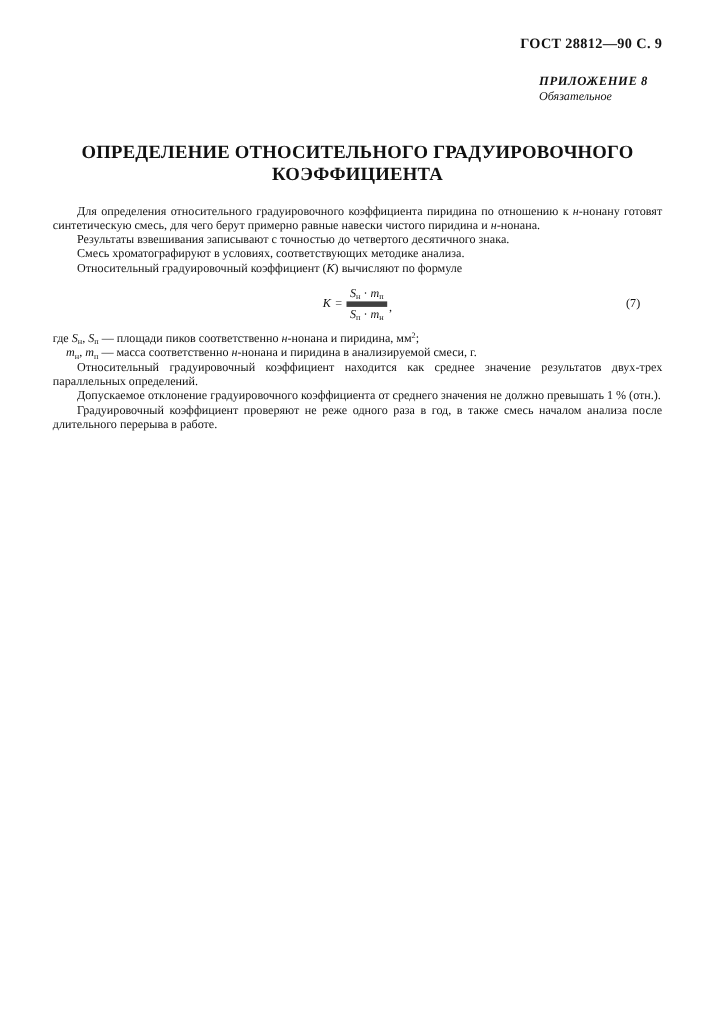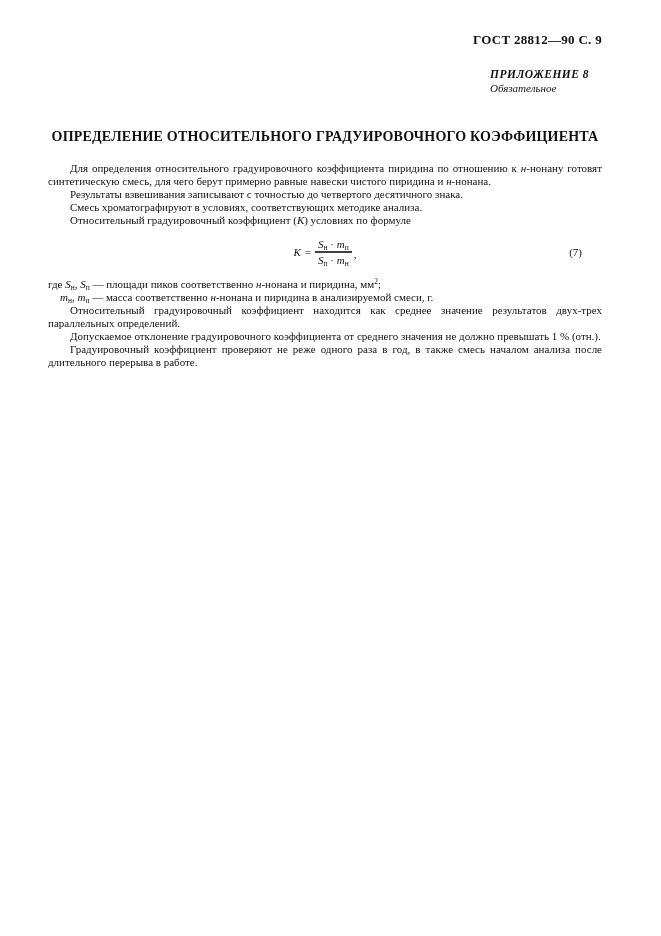--- a/index.html
+++ b/index.html
@@ -38,21 +38,21 @@
   }
   .appendix-sub {
     font-style:italic;
     font-size:11px;
     margin-top:1px;
   }
   .doc-title {
     margin:34px 0 17px 0;
     text-align:center;
     font-weight:bold;
-    font-size:14px;
+    font-size:17px;
     letter-spacing:0.2px;
   }
   p.para {
     margin:0;
     font-size:11px;
     line-height:13px;
     text-align:justify;
   }
   p.indent { text-indent:22px; }
   p.small-indent { text-indent:12px; }
@@ -72,21 +72,21 @@
     display:flex;
     align-items:center;
   }
   .formula .eq { margin:0 4px; }
   .frac {
     display:inline-block;
     text-align:center;
     vertical-align:middle;
   }
   .frac .num { display:block; padding:0 3px 1px 3px; }
-  .frac .den { display:block; border-top:2px solid #404040; padding:1px 3px 0 3px; }
+  .frac .den { display:block; border-top:5px solid #404040; padding:1px 3px 0 3px; }
   .formula .comma { margin-left:2px; align-self:flex-end; padding-bottom:6px; }
   .eq-number {
     position:absolute;
     right:20px;
     top:50%;
     transform:translateY(-50%);
   }
 </style>
 </head>
 <body>
@@ -102,21 +102,21 @@
     </div>
 
     <div class="doc-title">ОПРЕДЕЛЕНИЕ ОТНОСИТЕЛЬНОГО ГРАДУИРОВОЧНОГО КОЭФФИЦИЕНТА</div>
 
     <p class="para indent"><span>Для определения относительного градуировочного коэффициента пиридина по отношению к </span><span class="var">н</span><span>-нонану готовят синтетическую смесь, для чего берут примерно равные навески чистого пиридина и </span><span class="var">н</span><span>-нонана.</span></p>
 
     <p class="para indent">Результаты взвешивания записывают с точностью до четвертого десятичного знака.</p>
 
     <p class="para indent">Смесь хроматографируют в условиях, соответствующих методике анализа.</p>
 
-    <p class="para indent"><span>Относительный градуировочный коэффициент (</span><span class="var">К</span><span>) условиях по формуле</span></p>
+    <p class="para indent"><span>Относительный градуировочный коэффициент (</span><span class="var">К</span><span>) вычисляют по формуле</span></p>
 
     <div class="formula-row">
       <div class="formula">
         <span class="var">K</span>
         <span class="eq">=</span>
         <span class="frac">
           <span class="num"><span class="var">S</span><sub>н</sub> <span>·</span> <span class="var">m</span><sub>п</sub></span>
           <span class="den"><span class="var">S</span><sub>п</sub> <span>·</span> <span class="var">m</span><sub>н</sub></span>
         </span>
         <span class="comma">,</span>

